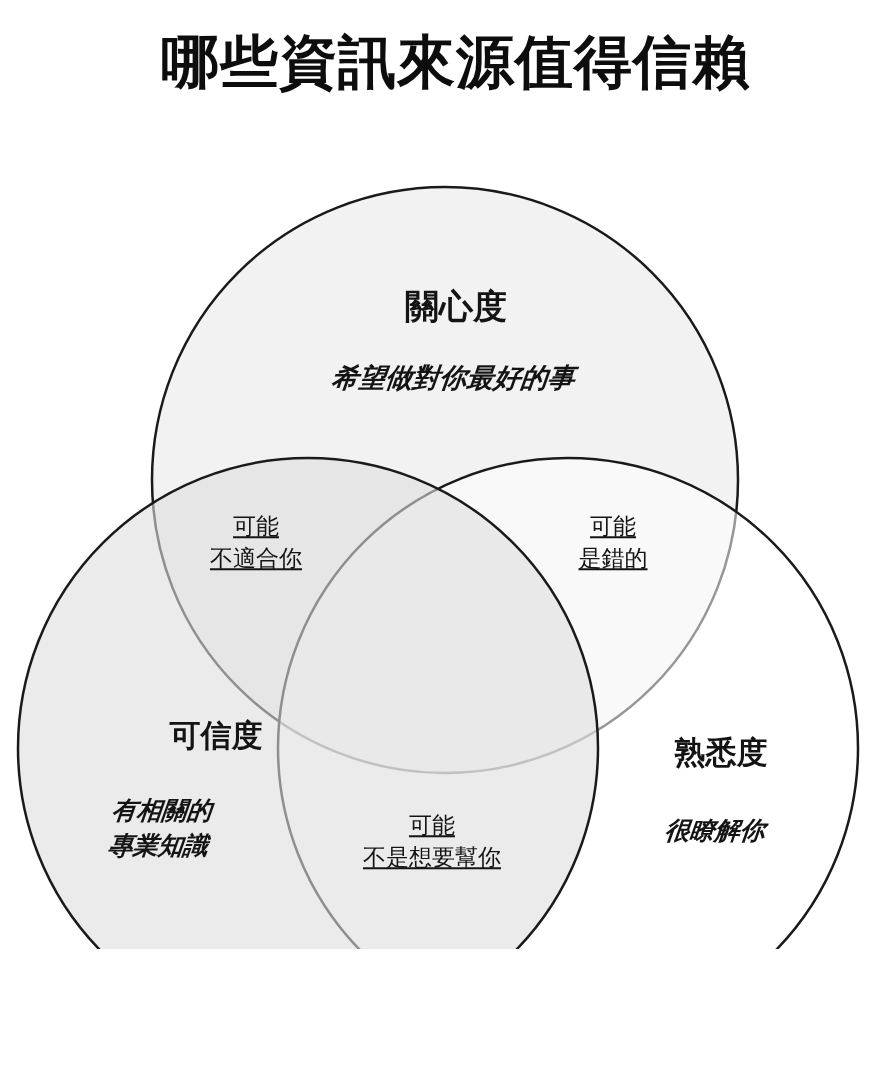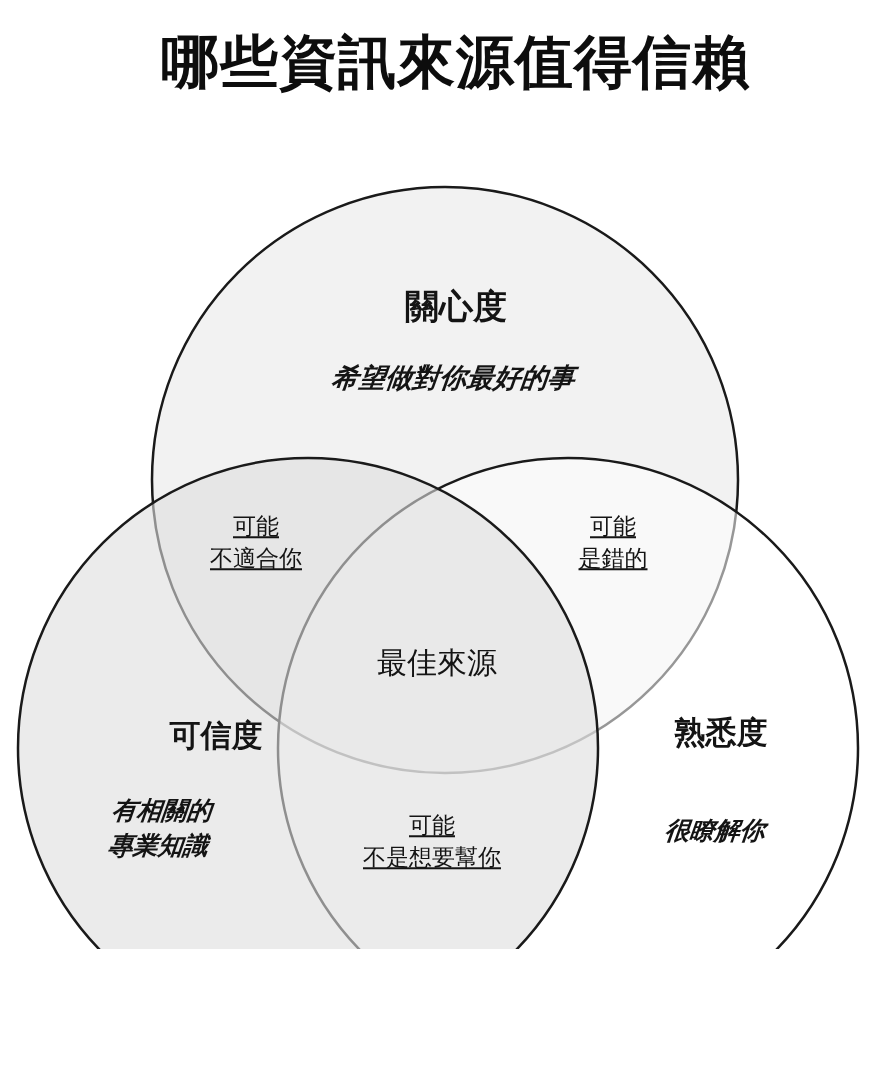--- a/index.html
+++ b/index.html
@@ -83,27 +83,26 @@
   <div class="lbl circle-title care" style="left:450px; top:307px;">關心度</div>
 
   <div class="lbl circle-sub care" style="left:453px; top:379px;">希望做對你最好的事</div>
 
   <div class="lbl intersection-lbl" style="left:256px; top:543px;">可能
 不適合你</div>
 
   <div class="lbl intersection-lbl" style="left:613px; top:543px;">可能
 是錯的</div>
 
-  <div class="lbl center-lbl" style="left:437px; top:663px;">最佳來源</div>
 
   <div class="lbl circle-title" style="left:162px; top:736px;margin-left:48px;">可信度</div>
 
   <div class="lbl circle-sub" style="left:160px; top:828px;">有相關的
 專業知識</div>
 
-  <div class="lbl circle-title" style="left:715px; top:733px;">熟悉度</div>
+  <div class="lbl circle-title" style="left:715px; top:753px;">熟悉度</div>
 
   <div class="lbl circle-sub" style="left:715px; top:830px;">很瞭解你</div>
 
   <div class="lbl intersection-lbl" style="left:432px; top:842px;">可能
 不是想要幫你</div>
 
 </div>
 
 </body></html>

